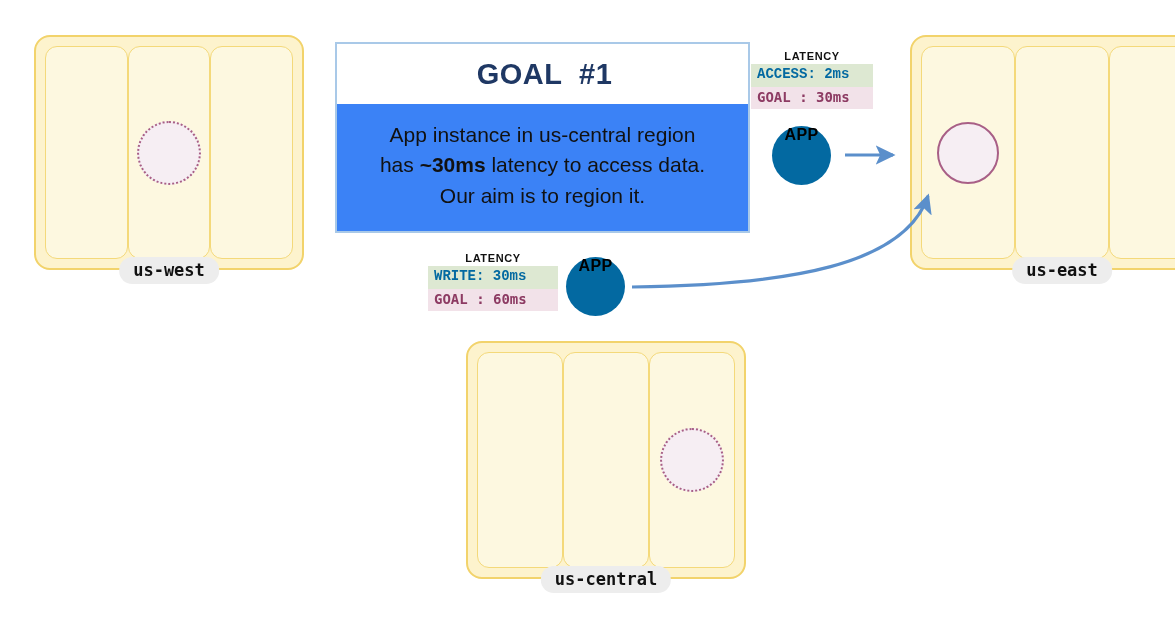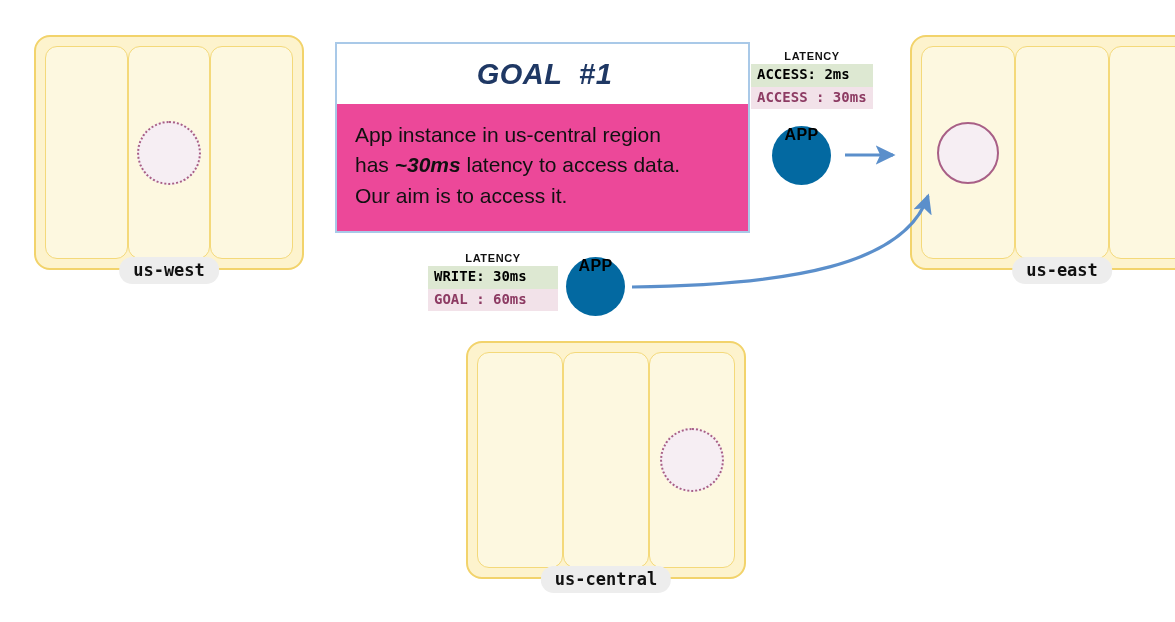--- a/index.html
+++ b/index.html
@@ -103,58 +103,58 @@
   }
   .latency-row {
     font-size: 14px;
     font-weight: bold;
     padding: 2px 6px 3px 6px;
     white-space: pre;
     line-height: 1.25;
   }
   .latency-row.access {
     background: #dde8d2;
-    color: #000000;
+    color: #0369a1;
+    font-family: Liberation Mono, monospace;
   }
   .latency-row.write {
     background: #f2e2e9;
     color: #8d3b63;
   }
 
   
   .goal-box {
     position: absolute;
     box-sizing: border-box;
     border: 2px solid #a9c9e8;
     background: #ffffff;
     z-index: 9;
   }
   .goal-header {
     background: #ffffff;
     text-align: center;
     padding: 14px 0 13px 4px;
-    font-style: italic;
   }
   .goal-title {
     color: #1f3864;
     font-size: 29px;
     font-weight: bold;
     letter-spacing: 0.5px;
     white-space: pre;
   }
   .goal-body {
-    background: #ec4899;
+    background: #3b82f6;
+    text-align: center;
     padding: 16px 18px 20px 18px;
     color: #111111;
     font-size: 21px;
     line-height: 1.45;
   }
   .goal-body .em {
     font-weight: bold;
-    font-style: italic;
   }
 
   
   #arrows {
     position: absolute;
     left: 0; top: 0;
     width: 1175px;
     height: 622px;
     z-index: 5;
     pointer-events: none;
@@ -208,35 +208,35 @@
     <span>APP</span>
   </div>
 
   <div class="app" style="left:566px; top:257px; width:59px; height:59px;">
     <span>APP</span>
   </div>
 
   <div class="latency" style="left:751px; top:50px; width:122px;">
     <div class="latency-title">LATENCY</div>
     <div class="latency-row access">ACCESS: 2ms</div>
-    <div class="latency-row write">ACCESS : 30ms</div>
+    <div class="latency-row write">GOAL : 30ms</div>
   </div>
 
   <div class="latency" style="left:428px; top:252px; width:130px;">
     <div class="latency-title">LATENCY</div>
     <div class="latency-row access">WRITE: 30ms</div>
     <div class="latency-row write">GOAL : 60ms</div>
   </div>
 
   <div class="goal-box" style="left:335px; top:42px; width:415px;">
     <div class="goal-header">
       <span class="goal-title">GOAL  #1</span>
     </div>
     <div class="goal-body">
       <div>App instance in us-central region</div>
       <div>
         <span>has </span><span class="em">~30ms</span><span> latency to access data.</span>
       </div>
-      <div>Our aim is to access it.</div>
+      <div>Our aim is to region it.</div>
     </div>
   </div>
 
 </div>
 
 </body></html>

